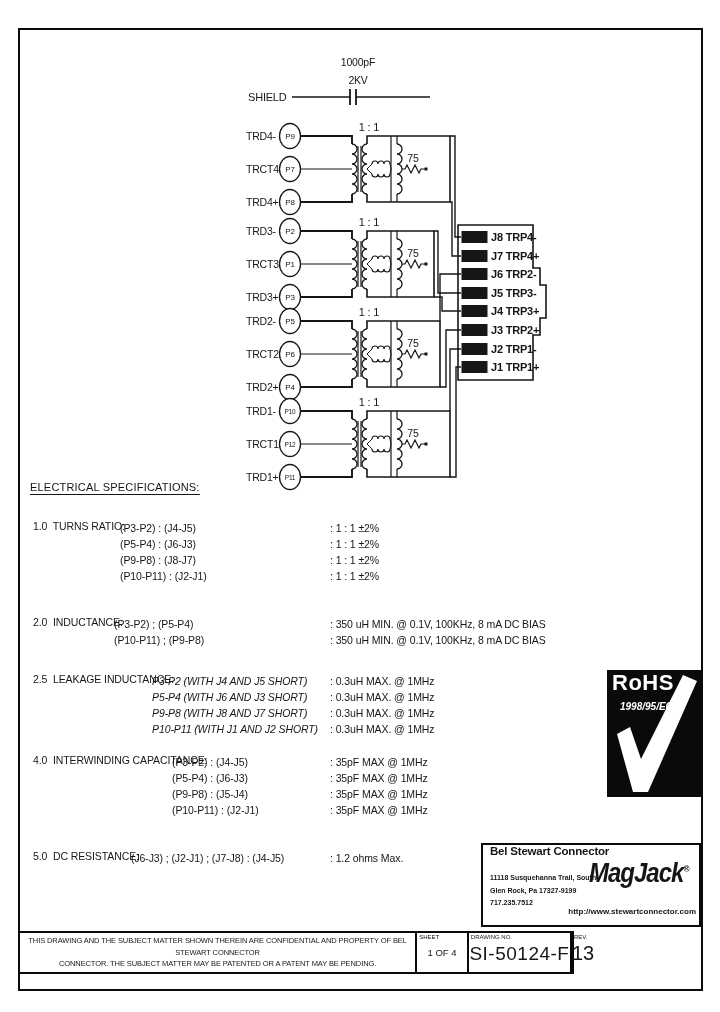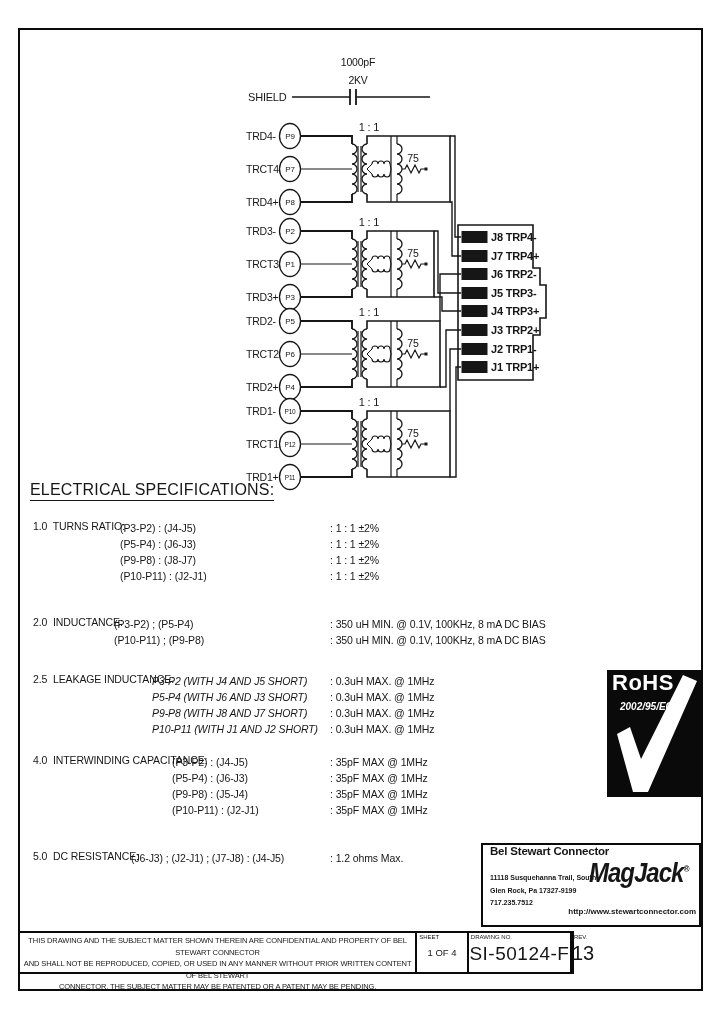--- a/index.html
+++ b/index.html
@@ -2,21 +2,21 @@
 <html><head>
 <meta charset="utf-8">
 <style>
   html,body{margin:0;padding:0;background:#e8e8e8;}
   #page{position:relative;width:720px;height:1012px;background:#ffffff;overflow:hidden;
         font-family:"Liberation Sans",sans-serif;color:#161616;}
   #border{position:absolute;left:18px;top:28px;width:681px;height:959px;border:2.5px solid #0a0a0a;}
   #schematic-svg{position:absolute;left:0;top:0;}
   .t{font-family:"Liberation Sans",sans-serif;fill:#161616;}
   
-  #spec-heading{position:absolute;left:30px;top:481px;font-size:16px;letter-spacing:.2px;
+  #spec-heading{position:absolute;left:30px;top:481px;font-size:11px;letter-spacing:.2px;
                 border-bottom:1.3px solid #161616;padding-bottom:1px;}
   .spec-sec{position:absolute;left:0;width:720px;font-size:10.5px;letter-spacing:-.1px;}
   .sec-title{position:absolute;left:33px;top:0;white-space:pre;}
   .pairs,.vals{position:absolute;top:0;}
   .pairs div,.vals div{line-height:16px;height:16px;white-space:pre;}
   .vals{left:330px;}
   
   #rohs{position:absolute;left:607px;top:670px;width:94px;height:127px;background:#0a0a0a;}
   #rohs .rohs-title{position:absolute;left:5px;top:0px;color:#fff;font-weight:bold;font-size:22px;letter-spacing:.5px;}
   #rohs .rohs-dir{position:absolute;left:13px;top:31px;color:#fff;font-weight:bold;font-style:italic;font-size:10px;}
@@ -255,36 +255,35 @@
           <div>: 1.2 ohms Max.</div>
         </div>
       </div>
     </div>
 
   <div id="rohs">
     <svg width="94" height="127" viewBox="0 0 94 127">
       <polygon points="10,64 23,57 34,89 76,5 90,11 41,122 26,122" fill="#ffffff"></polygon>
     </svg>
     <div class="rohs-title">RoHS</div>
-    <div class="rohs-dir">2002/95/EC</div>
+    <div class="rohs-dir">1998/95/EC</div>
   </div>
 
   <div id="titleblock">
     <div class="tb-line" id="tb-company">Bel Stewart Connector</div>
     <div class="tb-line" id="tb-addr1">11118 Susquehanna Trail, South</div>
     <div class="tb-line" id="tb-addr2">Glen Rock, Pa  17327-9199</div>
     <div class="tb-line" id="tb-phone">717.235.7512</div>
     <div id="tb-brand"><span>MagJack</span><sup>®</sup></div>
     <div id="tb-url">http://www.stewartconnector.com</div>
   </div>
 
   <div id="bstrip">
     <div class="cell" id="note-box">
       <div>THIS DRAWING AND THE SUBJECT MATTER SHOWN THEREIN ARE CONFIDENTIAL AND PROPERTY OF BEL STEWART CONNECTOR</div>
-      <div>AND SHALL NOT BE REPRODUCED, COPIED, OR USED IN ANY MANNER WITHOUT PRIOR WRITTEN CONTENT OF BEL STEWART</div>
       <div>CONNECTOR.  THE SUBJECT MATTER MAY BE PATENTED OR A PATENT MAY BE PENDING.</div>
     </div>
     <div class="cell" id="sheet-box">
       <div class="cell-label">SHEET</div>
       <div id="sheet-value">1 OF 4</div>
     </div>
     <div class="cell" id="drawing-box">
       <div class="cell-label">DRAWING NO.</div>
       <div id="drawing-value">SI-50124-F</div>
     </div>

